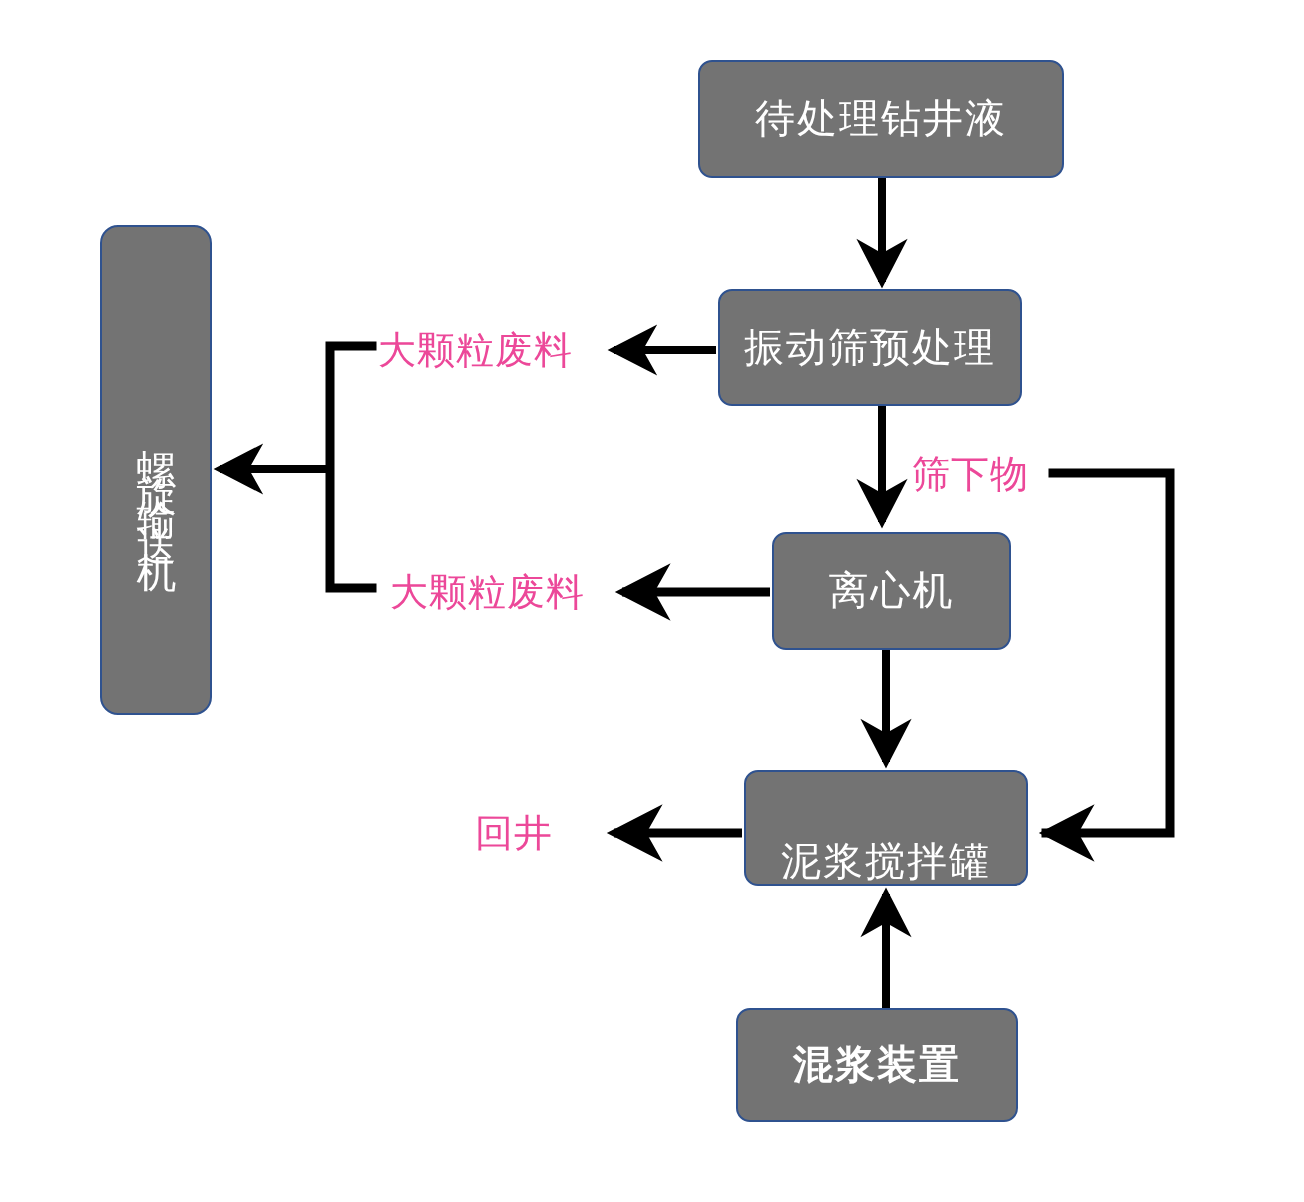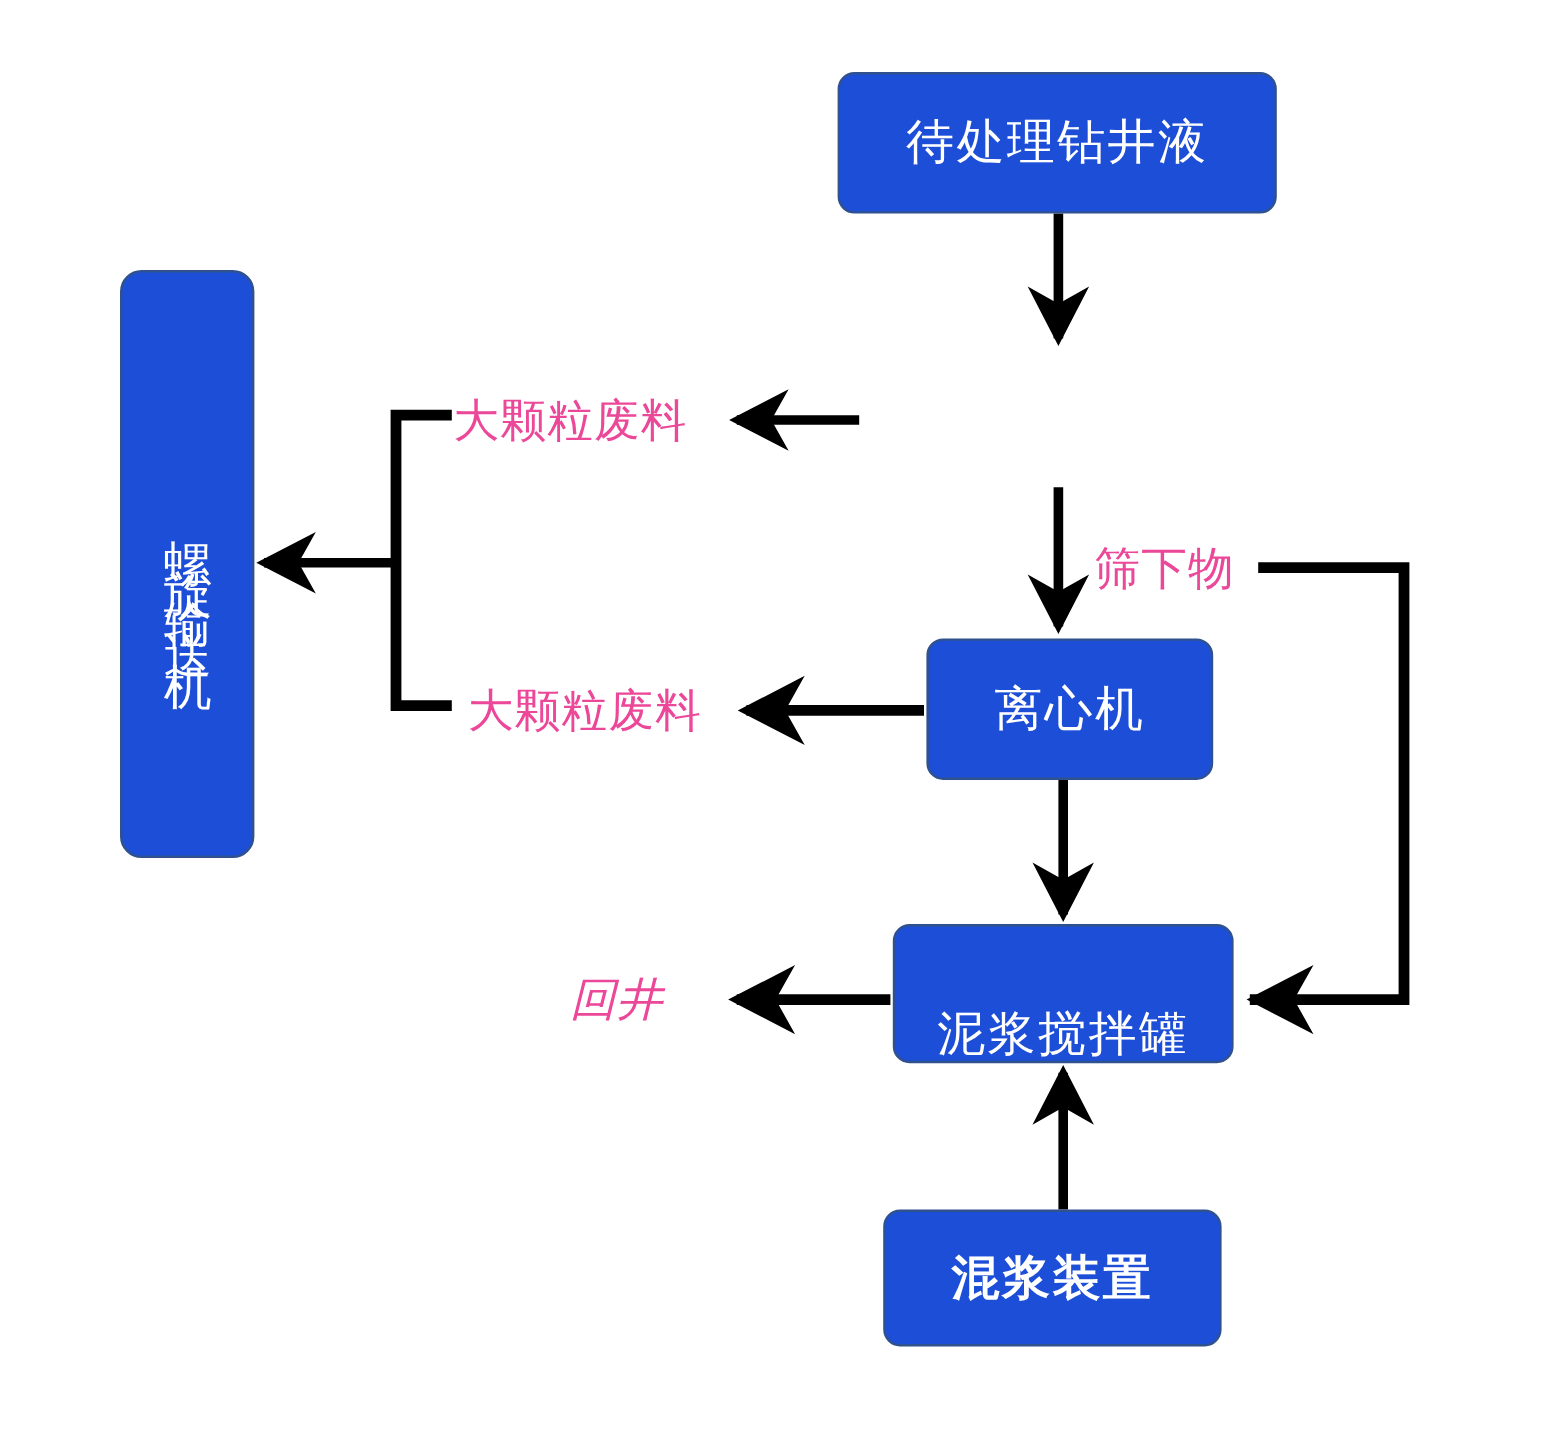--- a/index.html
+++ b/index.html
@@ -11,21 +11,21 @@
     position: relative;
     width: 1304px;
     height: 1202px;
     background: #ffffff;
     overflow: hidden;
     font-family: "Liberation Serif", "DejaVu Serif", serif;
   }
   .node {
     position: absolute;
     box-sizing: border-box;
-    background: #1d4ed8;
+    background: #737373;
     border: 2px solid #2F528F;
     border-radius: 14px;
     color: #ffffff;
     display: flex;
     align-items: center;
     justify-content: center;
     text-align: center;
     font-family: "Liberation Serif", "DejaVu Serif", serif;
     font-size: 40px;
     letter-spacing: 2px;
@@ -90,20 +90,23 @@
   </svg>
 
   <div class="node" style="left:698px; top:60px; width:366px; height:118px;">
     <span>待处理钻井液</span>
   </div>
 
   <div class="node vertical" style="left:100px; top:225px; width:112px; height:490px;">
     <span>螺旋输送机</span>
   </div>
 
+  <div class="node" style="left:718px; top:289px; width:304px; height:117px;">
+    <span>振动筛预处理</span>
+  </div>
 
   <div class="node" style="left:772px; top:532px; width:239px; height:118px;">
     <span>离心机</span>
   </div>
 
   <div class="node" style="left:744px; top:770px; width:284px; height:116px;align-items:flex-end;">
     <span>泥浆搅拌罐</span>
   </div>
 
   <div class="node" style="left:736px; top:1008px; width:282px; height:114px;font-weight:bold;">
@@ -115,17 +118,17 @@
   </div>
 
   <div class="edge-label" style="left:912px; top:449px;">
     <span>筛下物</span>
   </div>
 
   <div class="edge-label" style="left:390px; top:567px;">
     <span>大颗粒废料</span>
   </div>
 
-  <div class="edge-label" style="left:475px; top:808px;font-style:italic;">
+  <div class="edge-label" style="left:475px; top:808px;">
     <span>回井</span>
   </div>
 
 </div>
 
 </body></html>

